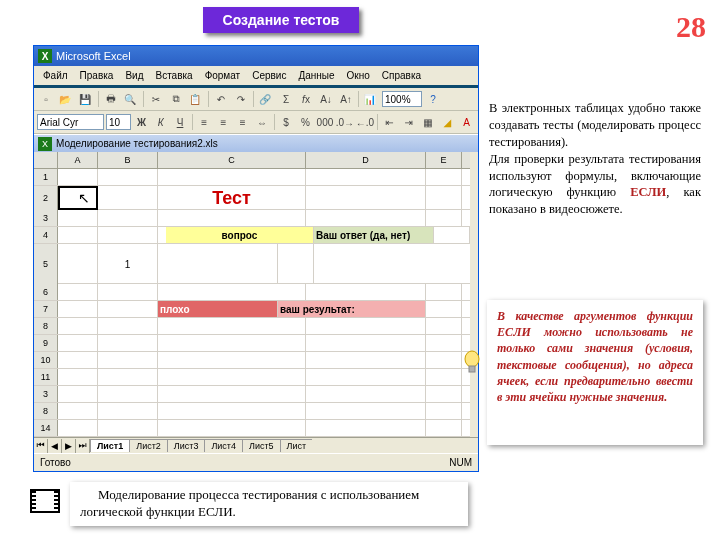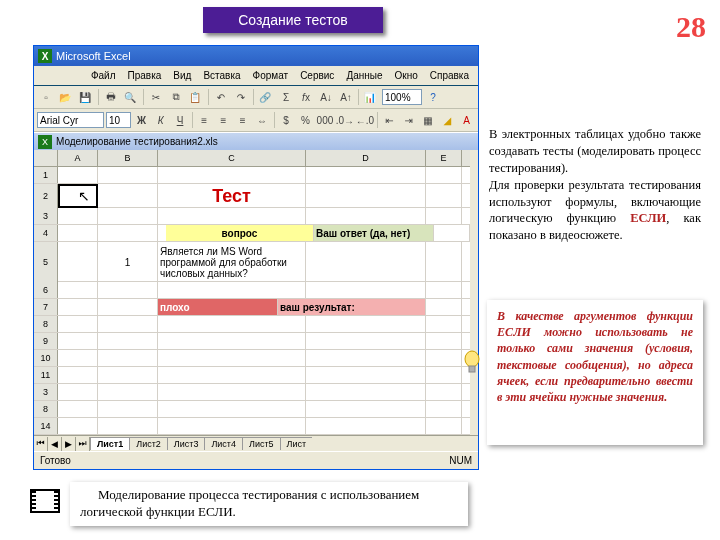--- a/index.html
+++ b/index.html
@@ -1,25 +1,25 @@
 <!DOCTYPE html>
 <html><head>
 <meta charset="utf-8">
 <style>
   * { box-sizing: border-box; margin: 0; padding: 0; }
   body { width: 720px; height: 540px; background: #fff; font-family: Arial, sans-serif; position: relative; overflow: hidden; }
   
-  .slide-title { position: absolute; left: 203px; top: 7px; width: 180px; height: 26px; background: #4c1d95; box-shadow: 3px 3px 4px rgba(0,0,0,0.5); color: #fff; font-size: 14px; font-weight: normal; display: flex; align-items: center; justify-content: center; }
+  .slide-title { position: absolute; left: 203px; top: 7px; width: 156px; height: 26px; background: #6d28d9; box-shadow: 3px 3px 4px rgba(0,0,0,0.5); color: #fff; font-size: 14px; font-weight: bold; display: flex; align-items: center; justify-content: center; }
   
   .page-num { position: absolute; right: 14px; top: 10px; font-size: 30px; color: #ef4444; font-weight: bold; font-family: "Times New Roman", serif; }
   
   .excel-window { position: absolute; left: 33px; top: 45px; width: 446px; background: #ece9d8; border: 1px solid #0054e3; font-size: 10px; color: #000; }
   .titlebar { height: 20px; background: linear-gradient(#3b78d8,#2a5fc4); color: #fff; display: flex; align-items: center; padding: 0 4px; gap: 4px; font-size: 11px; }
   .titlebar .xicon { width: 14px; height: 14px; background: #1a7a1a; display: flex; align-items: center; justify-content: center; font-size: 10px; font-weight: bold; color:#fff;}
-  .menubar { display: flex; gap: 2px; padding: 2px 4px; background:#ece9d8; border-bottom:1px solid #0c4a6e;justify-content:flex-end; }
+  .menubar { display: flex; gap: 2px; padding: 2px 4px; background:#ece9d8; border-bottom:3px solid #0c4a6e; }
   .menubar span { padding: 2px 5px; font-size:10px; }
   .toolbar { display: flex; align-items: center; gap: 2px; padding: 2px 3px; background:#ece9d8; border-bottom:1px solid #c0c0b0; flex-wrap: nowrap; overflow:hidden; }
   .tbtn { width: 18px; height: 18px; border: 1px solid transparent; display:flex; align-items:center; justify-content:center; font-size:10px; color:#444; }
   .sep { width:1px; height:16px; background:#c0c0b0; margin:0 1px; }
   .zoom-box { width:40px; height:16px; border:1px solid #7f9db9; background:#fff; font-size:10px; display:flex; align-items:center; padding:0 2px; }
   .font-box { height:16px; border:1px solid #7f9db9; background:#fff; font-size:10px; display:flex; align-items:center; padding:4px 2px; }
   
   .wb-title { height:18px; background: linear-gradient(#c5d6f0,#a8c0e8); display:flex; align-items:center; padding:0 4px; gap:4px; font-size:10px; color:#000; border-top:1px solid #fff; }
   .wb-title .xicon2 { width:14px; height:14px; background:#1a7a1a; color:#fff; display:flex;align-items:center;justify-content:center; font-size:9px;}
   
@@ -37,21 +37,21 @@
   .cA { width:40px; } .cB { width:60px; } .cC { width:148px; } .cD { width:120px; } .cE { width:36px; }
   
   .sheet-tabs { display:flex; align-items:center; height:16px; background:#ece9d8; font-size:9px; border-top:1px solid #a0a090; }
   .sheet-tab { padding: 1px 6px; background:#ece9d8; border:1px solid #999; border-bottom:none; margin-right:-1px; }
   .sheet-tab.active { background:#fff; font-weight:bold; }
   .nav-btns { display:flex; }
   .nav-btn { width:14px; height:14px; display:flex;align-items:center;justify-content:center; border-right:1px solid #a0a090; }
   .hscroll { flex:1; background:#ece9d8; height:14px; display:flex; align-items:center; }
   .statusbar { height:18px; background:#ece9d8; border-top:1px solid #fff; display:flex; align-items:center; padding:0 6px; font-size:10px; justify-content:space-between; }
   
-  .body-text { position:absolute; left:489px; top:100px; width:212px; font-family:"Times New Roman",serif; font-size:12.5px; line-height:1.35; text-align:justify; color:#000;margin-top:26px; }
+  .body-text { position:absolute; left:489px; top:100px; width:212px; font-family:"Times New Roman",serif; font-size:12.5px; line-height:1.35; text-align:justify; color:#000; }
   .body-text .hl { color:#b22222; font-weight:bold; }
   
   .tip-box { position:absolute; left:487px; top:300px; width:216px; height:145px; background:#fff; box-shadow: 2px 2px 5px rgba(0,0,0,0.4); padding:8px 10px 8px 10px; font-family:"Times New Roman",serif; font-size:12px; font-style:italic; font-weight:bold; color:#b22222; text-align:justify; line-height:1.35; }
   .bulb { position:absolute; left:462px; top:350px; width:20px; height:26px; }
   
   .caption-box { position:absolute; left:70px; top:482px; width:398px; height:44px; background:#fff; box-shadow: 2px 2px 5px rgba(0,0,0,0.4); padding:6px 10px; font-family:"Times New Roman",serif; font-size:13px; line-height:1.3; display:flex; align-items:center; }
   .film-icon { position:absolute; left:30px; top:489px; width:30px; height:24px; border:2px solid #000; display:flex; }
   .film-icon::before, .film-icon::after { content:""; width:4px; background: repeating-linear-gradient(#000 0 2px, transparent 2px 4px); }
   .film-icon::before { margin-right:auto; } .film-icon::after { margin-left:auto; }
   .film-inner { flex:1; background:#fff; }
@@ -182,21 +182,20 @@
             <div class="cell cA"></div>
             <div class="cell cB"></div>
             <div class="cell cC" style="background:#ffff99;justify-content:center;font-weight:bold;margin-left:8px;">вопрос</div>
             <div class="cell cD" style="background:#d8e4bc;font-weight:bold;">Ваш ответ (да, нет)</div>
             <div class="cell cE"></div>
           </div>
         <div class="grow" style="height:40px;">
             <div class="row-header" style="height:40px">5</div>
             <div class="cell cA" style="height:40px"></div>
             <div class="cell cB" style="height:40px;justify-content:center;">1</div>
-            <div class="cell cC" style="height:40px;white-space:normal;line-height:1.1;">Является ли MS Word программой для обработки числовых данных?</div>
             <div class="cell cD" style="height:40px"></div>
             <div class="cell cE" style="height:40px"></div>
           </div>
         <div class="grow">
             <div class="row-header">6</div>
             <div class="cell cA"></div>
             <div class="cell cB"></div>
             <div class="cell cC"></div>
             <div class="cell cD"></div>
             <div class="cell cE"></div>

